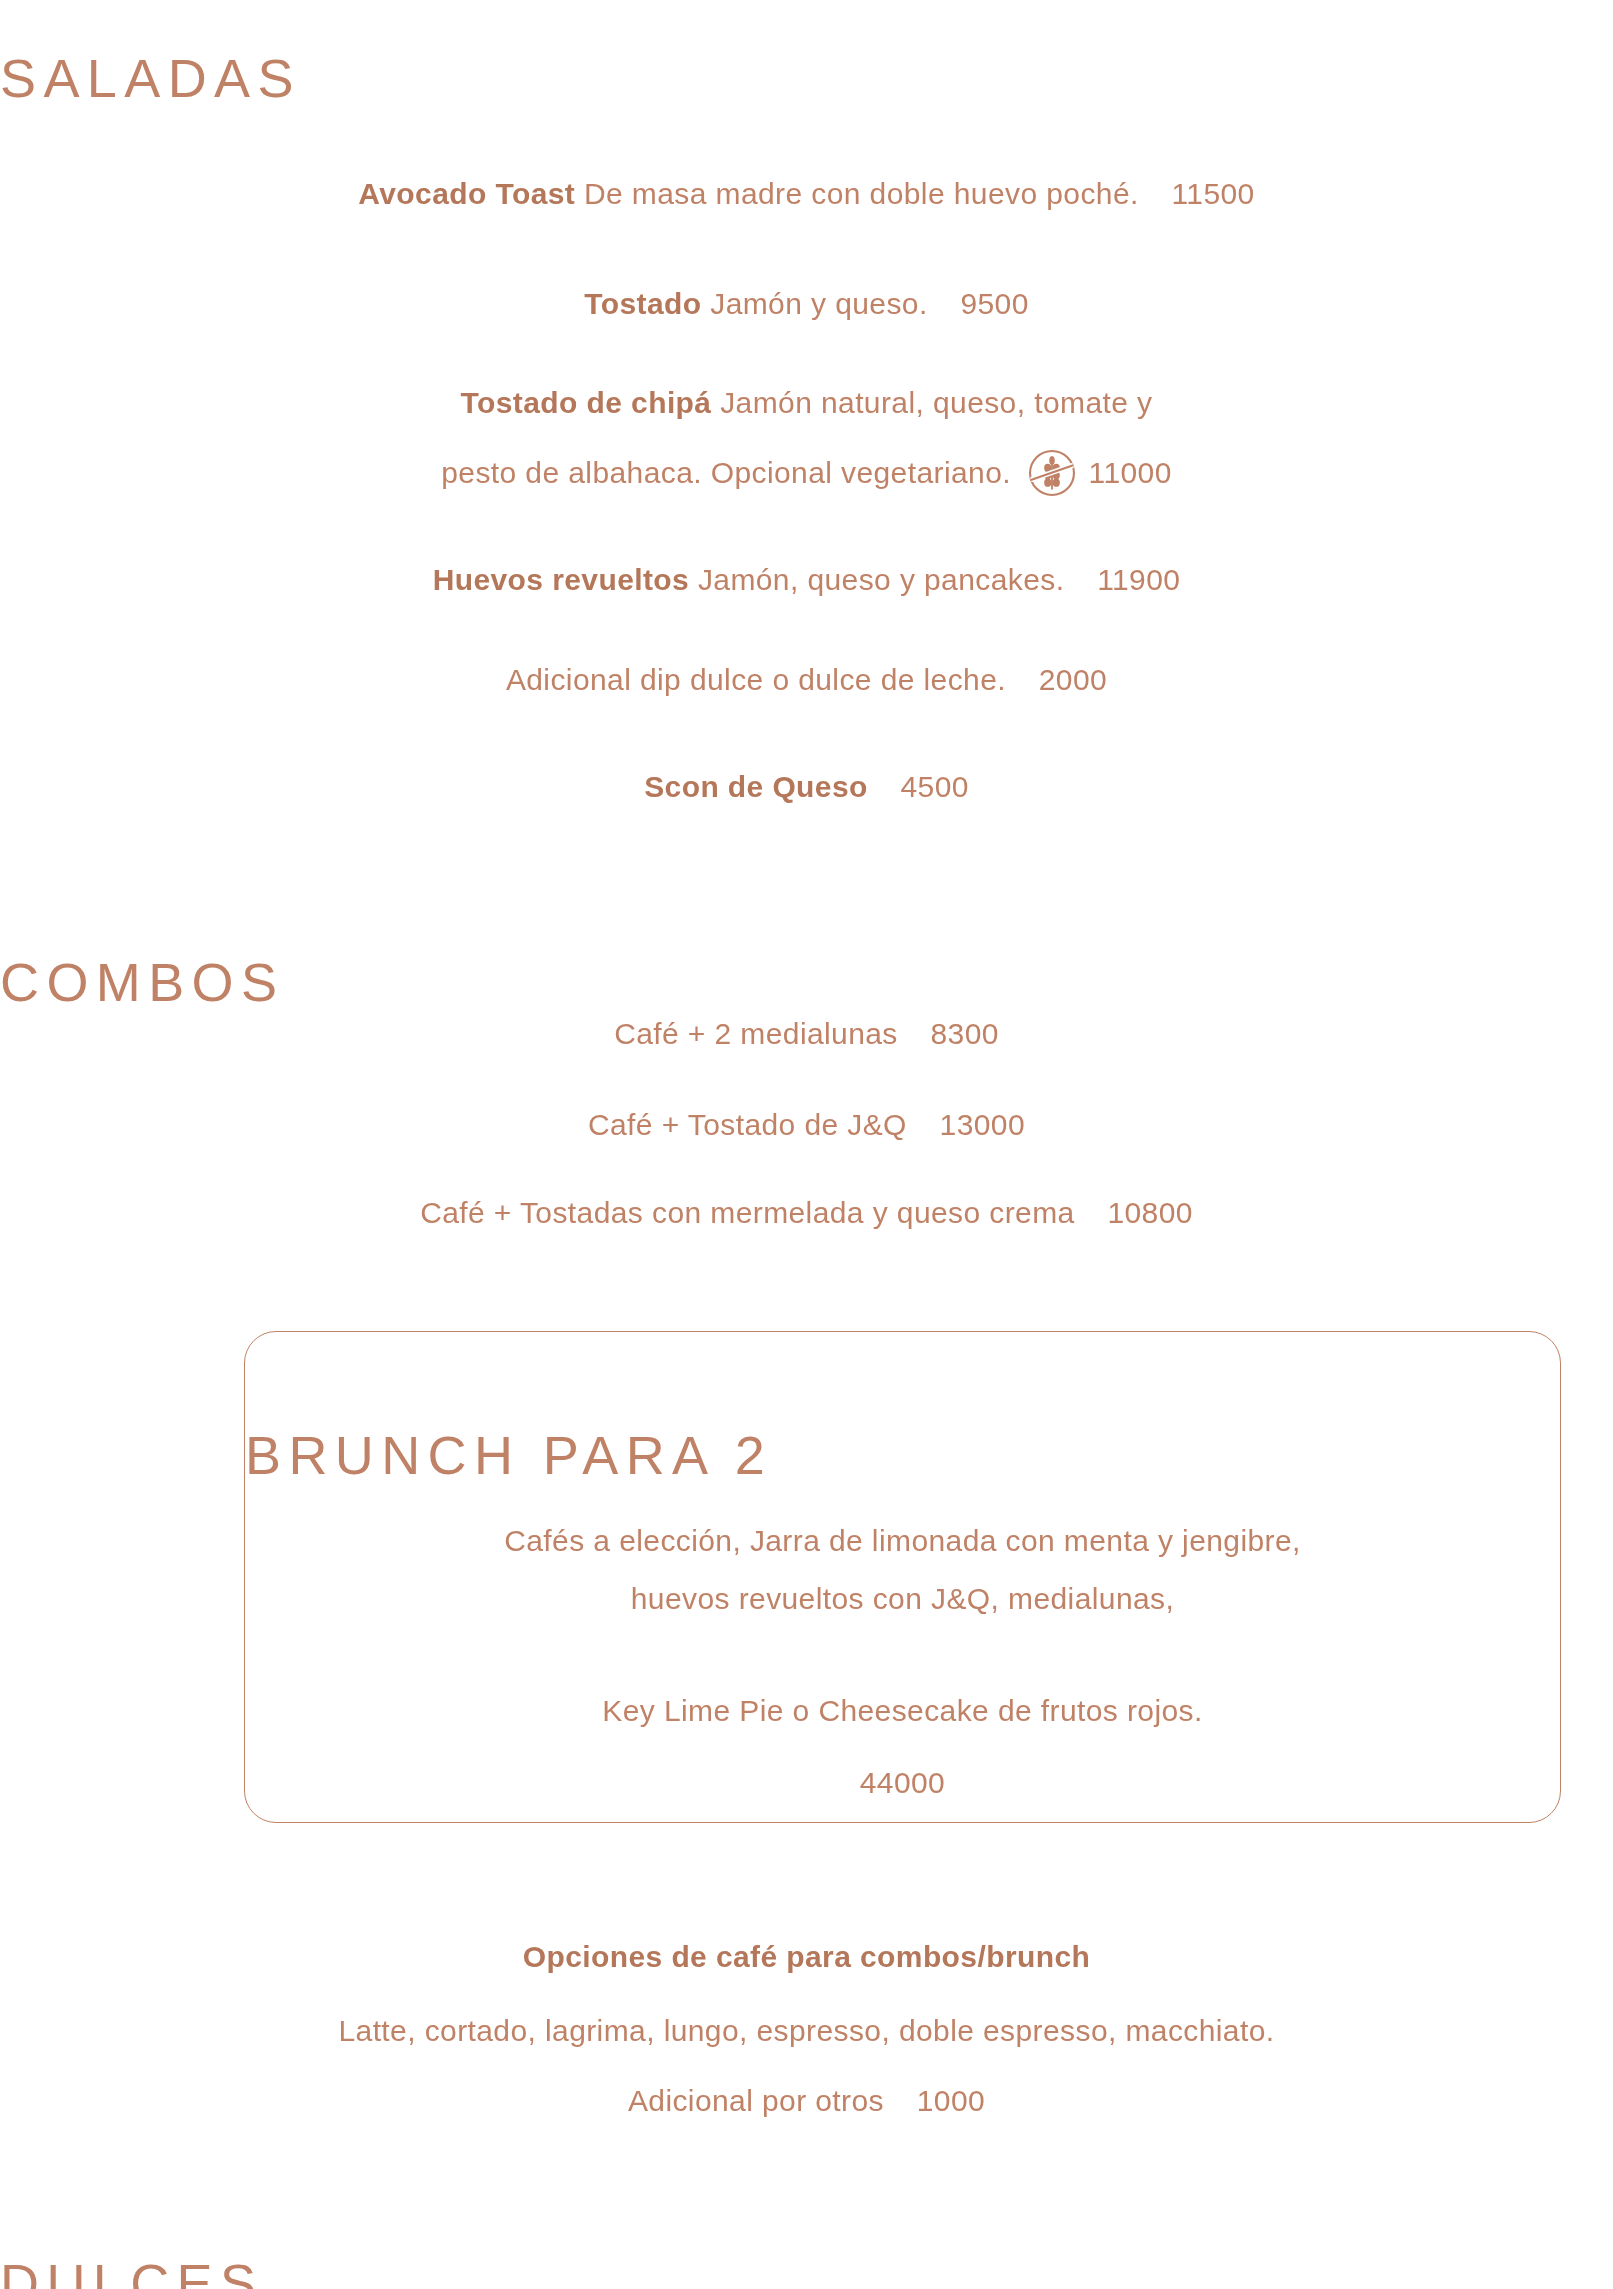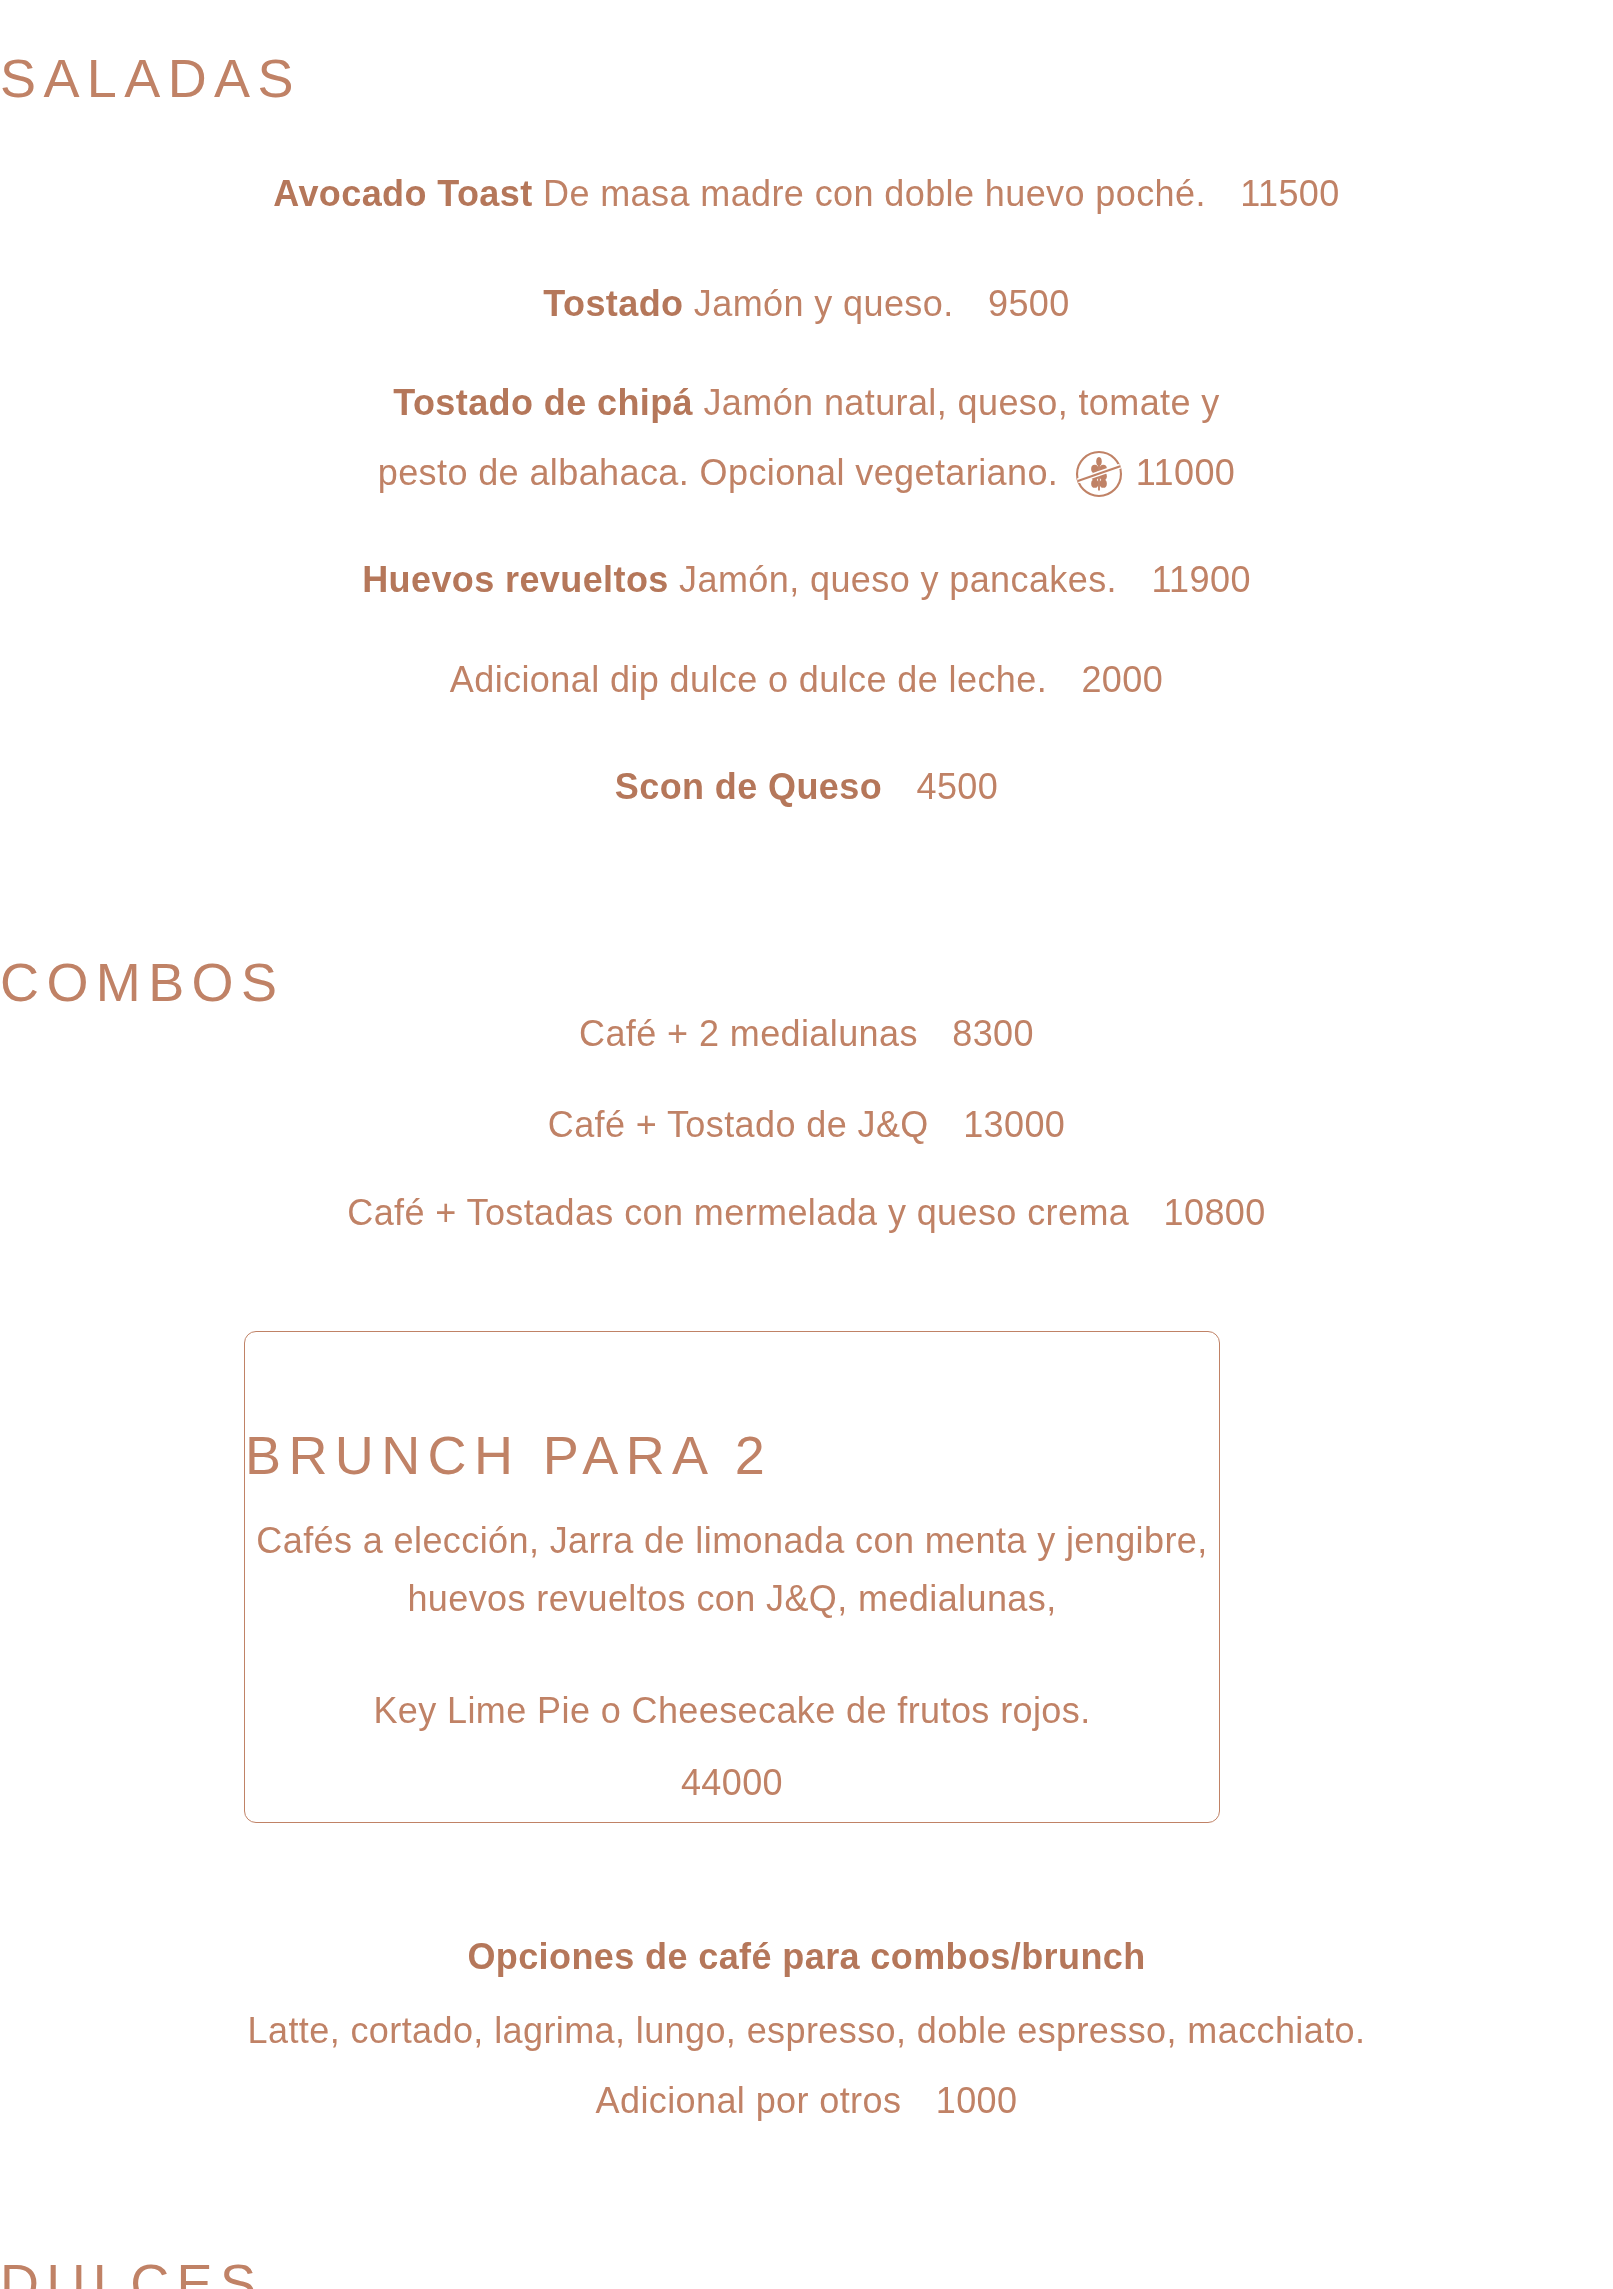--- a/index.html
+++ b/index.html
@@ -5,39 +5,39 @@
   html,body{margin:0;padding:0;}
   body{
     width:1613px;height:2290px;
     background:var(--bg,#ffffff);
     font-family:"Liberation Sans",sans-serif;
     position:relative;overflow:hidden;
   }
   .line{
     position:absolute;left:0;width:100%;
     text-align:center;
-    font-size:36px;line-height:45px;
+    font-size:30px;line-height:45px;
     color:var(--accent,#c08266);
     letter-spacing:0.4px;font-weight:400;
     white-space:nowrap;
   }
   .name{font-weight:700;color:var(--accent-bold,#b5775a);}
   .price{display:inline-block;margin-left:24px;}
   .stitle{
     position:absolute;left:0;width:100%;
     font-size:54px;line-height:54px;
     letter-spacing:7.4px;
     color:var(--accent,#c08266);
     font-weight:400;white-space:nowrap;
   }
   .box{
     position:absolute;left:244px;top:1331px;
-    width:976px;height:492px;
+    width:1317px;height:492px;
     border:1.8px solid var(--accent,#c08266);
-    border-radius:12px;
+    border-radius:32px;
     box-sizing:border-box;
   }
   .gficon{
     vertical-align:middle;
     margin:-11px 13px -7.4px 16.6px;
     color:var(--accent,#c08266);
   }
 </style>
 </head>
 <body>

